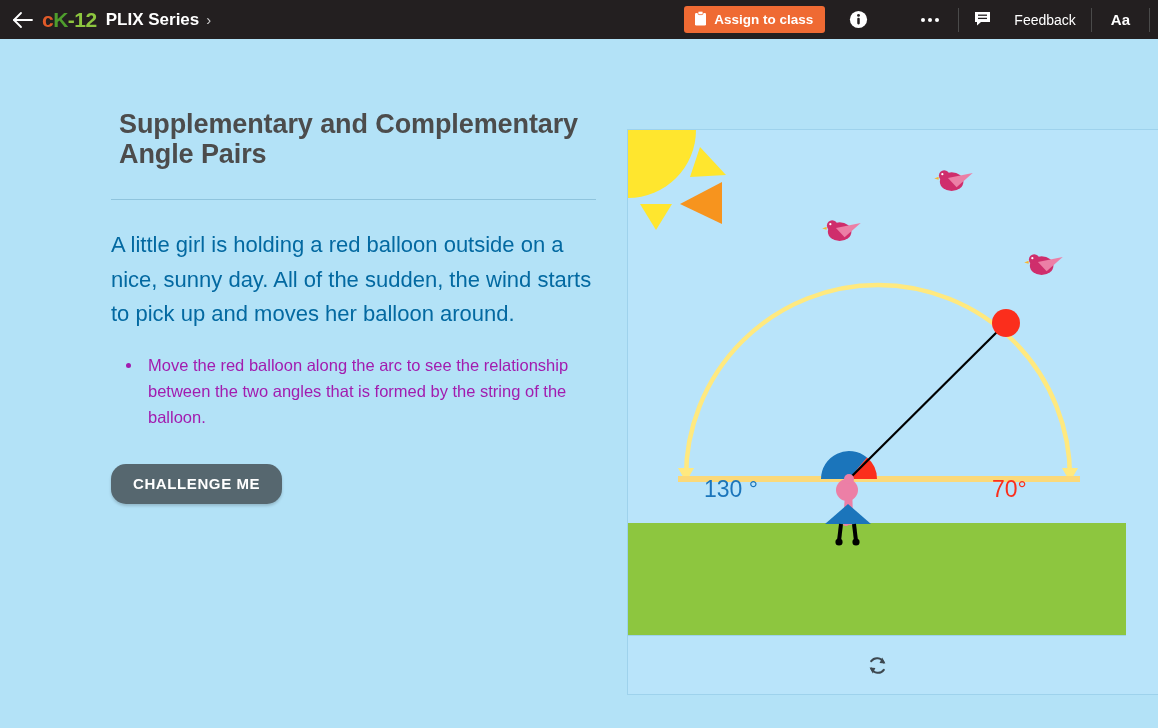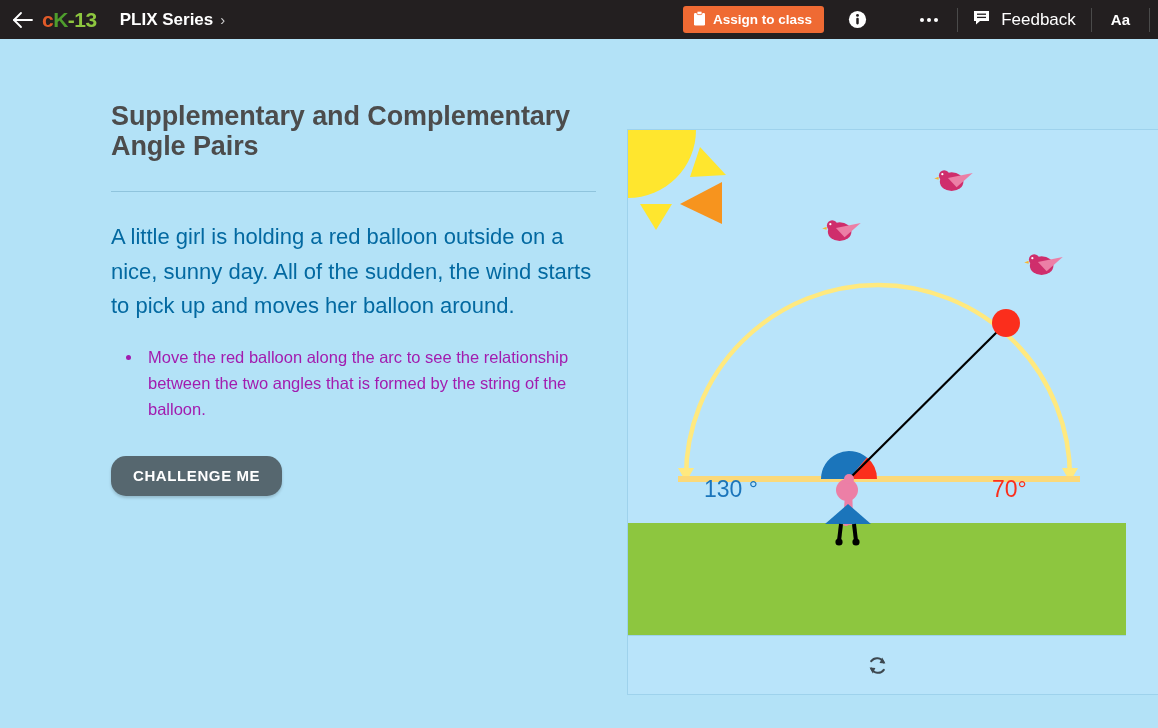--- a/index.html
+++ b/index.html
@@ -39,21 +39,21 @@
     align-items: baseline;
     cursor: pointer;
   }
   .logo .c { color: #e05a28; }
   .logo .k { color: #4e9d2d; }
   .logo .n12 { color: #8dc63f; }
   .brand-title {
     color: #ffffff;
     font-size: 17px;
     font-weight: bold;
-    margin-left: 23px;
+    margin-left: 9px;
   }
   .brand-chevron {
     color: #cfcfcf;
     font-size: 15px;
     margin-left: 7px;
   }
   .topbar-right {
     margin-left: auto;
     display: flex;
     align-items: center;
@@ -95,23 +95,23 @@
     background: #ffffff;
   }
   .vdiv {
     width: 1px; height: 24px;
     background: #4a4a4a;
     margin: 0 15px;
   }
   .feedback-btn {
     display: flex;
     align-items: center;
-    gap: 11px;
-    color: #ffffff;
-    font-size: 17px;
+    gap: 23px;
+    color: #ffffff;
+    font-size: 14px;
     cursor: pointer;
   }
   .aa-btn {
     color: #ffffff;
     font-size: 15px;
     font-weight: bold;
     cursor: pointer;
     padding: 2px 4px;
   }
 
@@ -120,21 +120,21 @@
     position: absolute;
     left: 111px;
     top: 101px;
     width: 487px;
   }
   .page-title {
     font-size: 27px;
     font-weight: bold;
     color: #4c4c4c;
     line-height: 1.12;
-    margin: 0;
+    margin: 8px;
     letter-spacing: -0.1px;
   }
   .title-rule {
     margin-top: 30px;
     height: 1px;
     background: #8fc4dd;
     width: 485px;
   }
   .body-text {
     margin-top: 28px;
@@ -219,21 +219,21 @@
   <div class="back-arrow">
     <svg width="22" height="18" viewBox="0 0 22 18" aria-hidden="true">
       <path d="M9 2 L2 9 L9 16" fill="none" stroke="#ffffff" stroke-width="1.8" stroke-linecap="round" stroke-linejoin="round"></path>
       <line x1="2" y1="9" x2="20" y2="9" stroke="#ffffff" stroke-width="1.8" stroke-linecap="round"></line>
     </svg>
   </div>
 
   <div class="logo">
     <span class="c">c</span>
       <span class="k">K</span>
-      <span class="n12">-13</span>
+      <span class="n12">-12</span>
   </div>
 
   <span class="brand-title">PLIX Series</span>
   <span class="brand-chevron">›</span>
 
   <div class="topbar-right">
 
     <button class="assign-btn">
       <span>
         <svg width="13" height="15" viewBox="0 0 13 15" aria-hidden="true">

